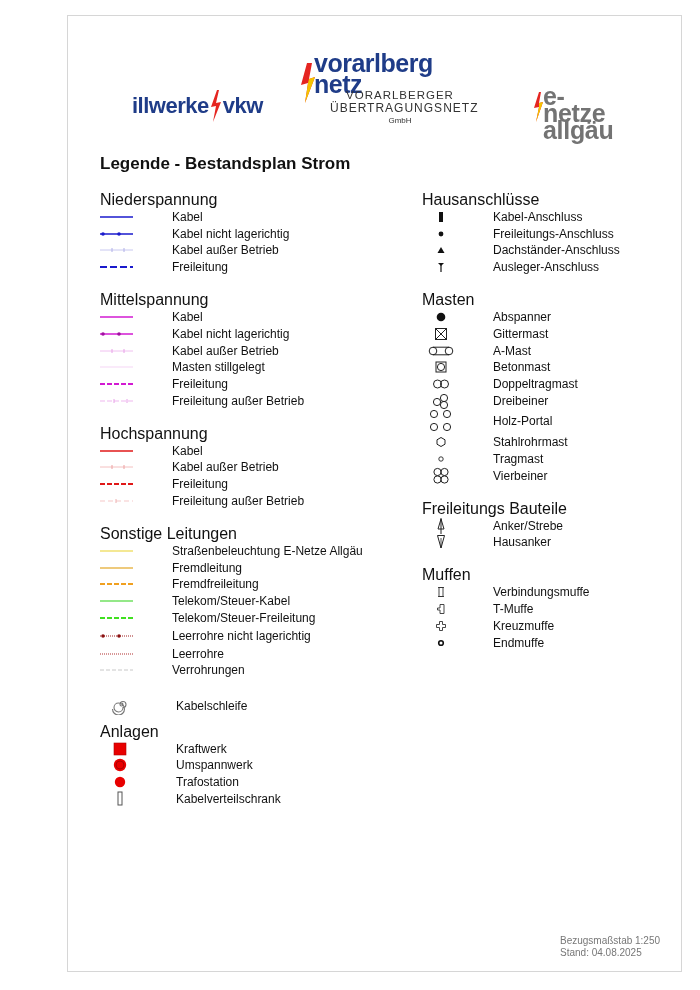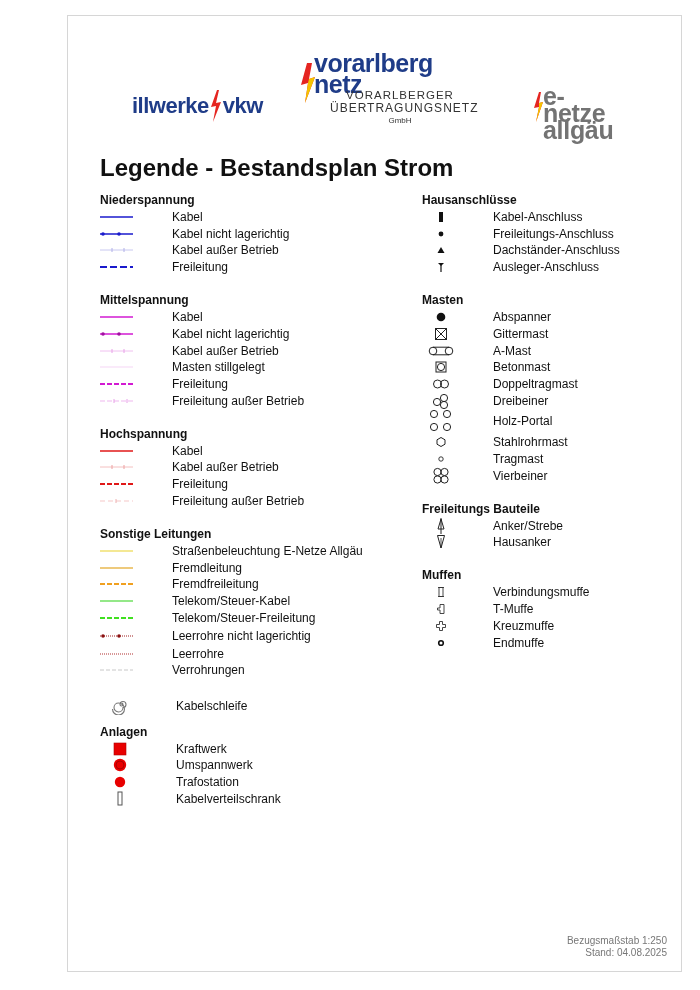--- a/index.html
+++ b/index.html
@@ -9,29 +9,29 @@
   .logo-vn-text { position:absolute; left:14px; top:-4px; font-weight:bold; font-size:25px; line-height:21px; color:#1f3c88; letter-spacing:-0.5px; }
   .bolt { position:absolute; }
   .logo-illwerke { position:absolute; left:132px; top:90px; height:32px; font-weight:bold; font-size:22px; color:#1f3c88; letter-spacing:-0.5px; }
   .logo-illwerke span { display:inline-block; vertical-align:middle; }
   .logo-vuen { position:absolute; left:330px; top:89px; width:140px; text-align:center; color:#333; }
   .logo-vuen .l1 { font-size:11.5px; letter-spacing:1px; line-height:13px; }
   .logo-vuen .l2 { font-size:12px; letter-spacing:1px; line-height:13px; }
   .logo-vuen .l3 { font-size:8px; line-height:12px; }
   .logo-enetze { position:absolute; left:533px; top:88px; width:90px; height:36px; }
   .logo-enetze .txt { position:absolute; left:10px; top:0; font-weight:bold; font-size:25px; line-height:17px; color:#737373; letter-spacing:-0.3px; }
-  .title { position:absolute; left:100px; top:154px; font-size:24px; font-weight:bold; color:#111; }
+  .title { position:absolute; left:100px; top:154px; font-size:17px; font-weight:bold; color:#111; }
   .section { position:absolute; }
-  .sec-head { font-weight:bold; font-size:12px; height:16.7px; line-height:16px; }
+  .sec-head { font-weight:normal; font-size:16px; height:16.7px; line-height:16px; }
   .row { height:16.7px; display:flex; align-items:center; font-size:12px;gap:33px; }
   .row .sym { width:39px; height:16px; flex:0 0 39px; display:flex; align-items:center; justify-content:flex-start; }
   .row .lbl { white-space:nowrap; }
   .rsec .row .sym { width:38px; flex:0 0 38px; justify-content:center; }
   .gap { height:16.7px; }
-  .footer { position:absolute; left:560px; top:935px; text-align:right; width:107px; font-size:10px; color:#777; line-height:12px; }
+  .footer { position:absolute; left:560px; top:935px; text-align:left; width:107px; font-size:10px; color:#777; line-height:12px; }
 </style>
 </head>
 <body>
 
 <div class="frame"></div>
 
 <div class="logo-top">
   <svg class="bolt" style="left:0;top:6px" width="16" height="40" viewBox="0 0 16 40">
     <polygon points="7,0 1,22 8,20 5,40 15,14 9,16 12,0" fill="#e52521"></polygon>
     <polygon points="8,20 5,40 15,14 9,16" fill="#f5c400"></polygon>

